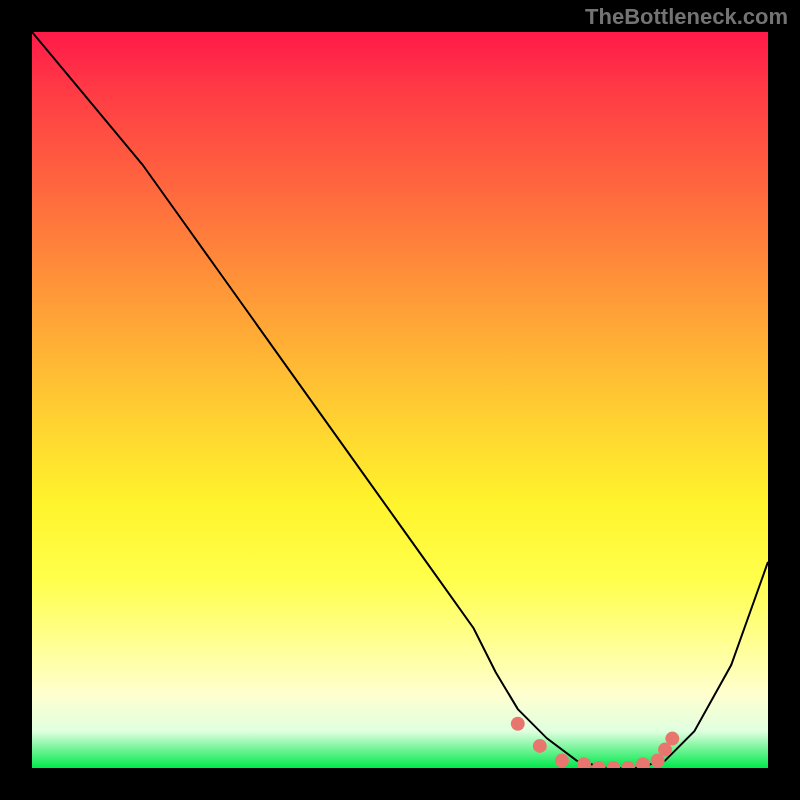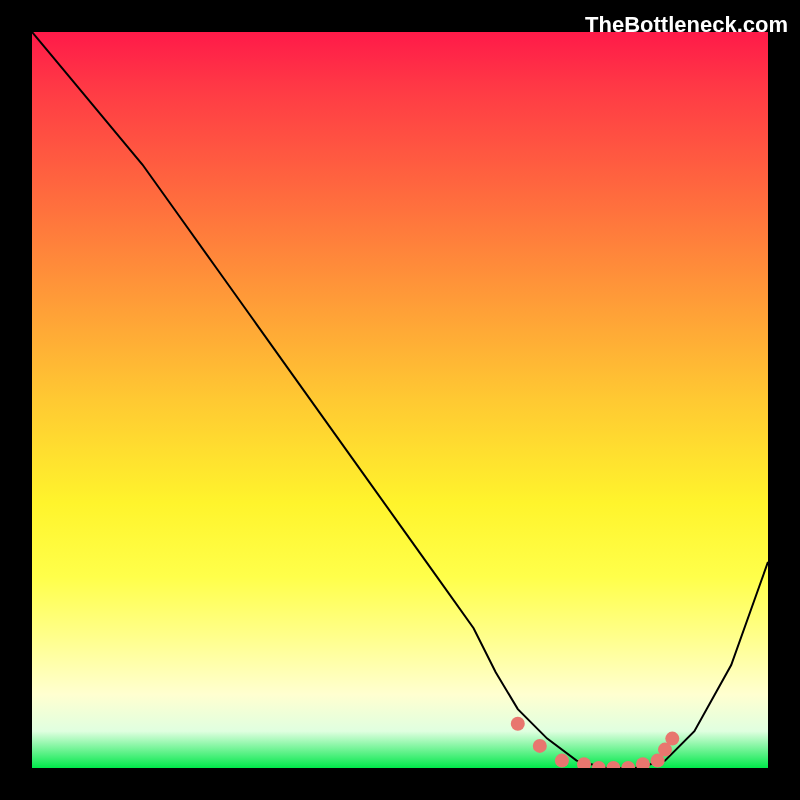--- a/index.html
+++ b/index.html
@@ -6,23 +6,23 @@
   body {
     width: 800px;
     height: 800px;
     background: #000;
     position: relative;
     overflow: hidden;
     font-family: Arial, sans-serif;
   }
   .watermark {
     position: absolute;
-    top: 12px;
+    top: 4px;
     right: 12px;
-    color: #ffffff;
+    color: #737373;
     font-size: 22px;
     font-weight: bold;
     z-index: 10;
   }
   .plot-area {
     position: absolute;
     left: 32px;
     top: 32px;
     width: 736px;
     height: 736px;

